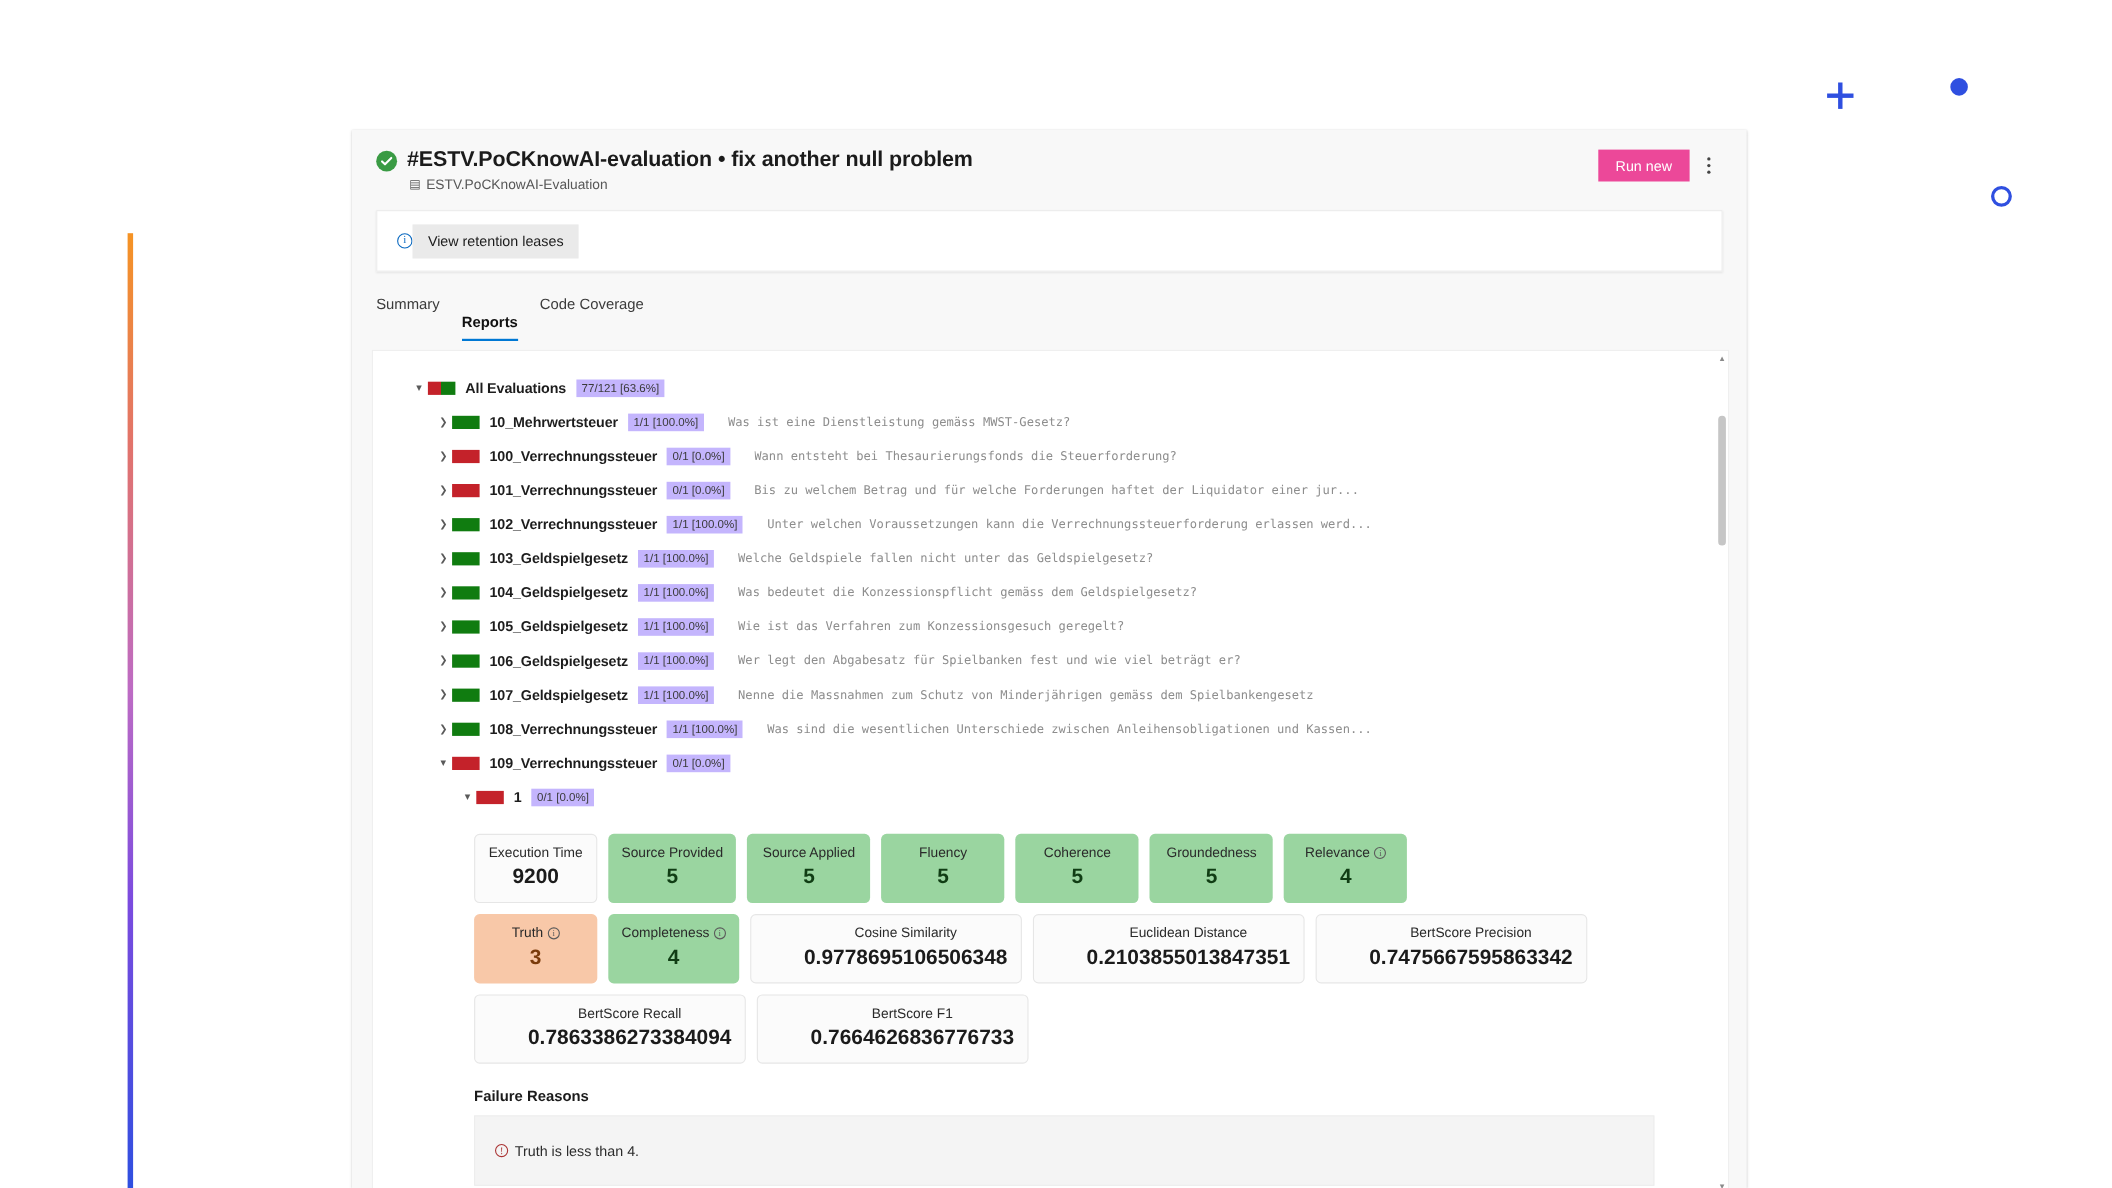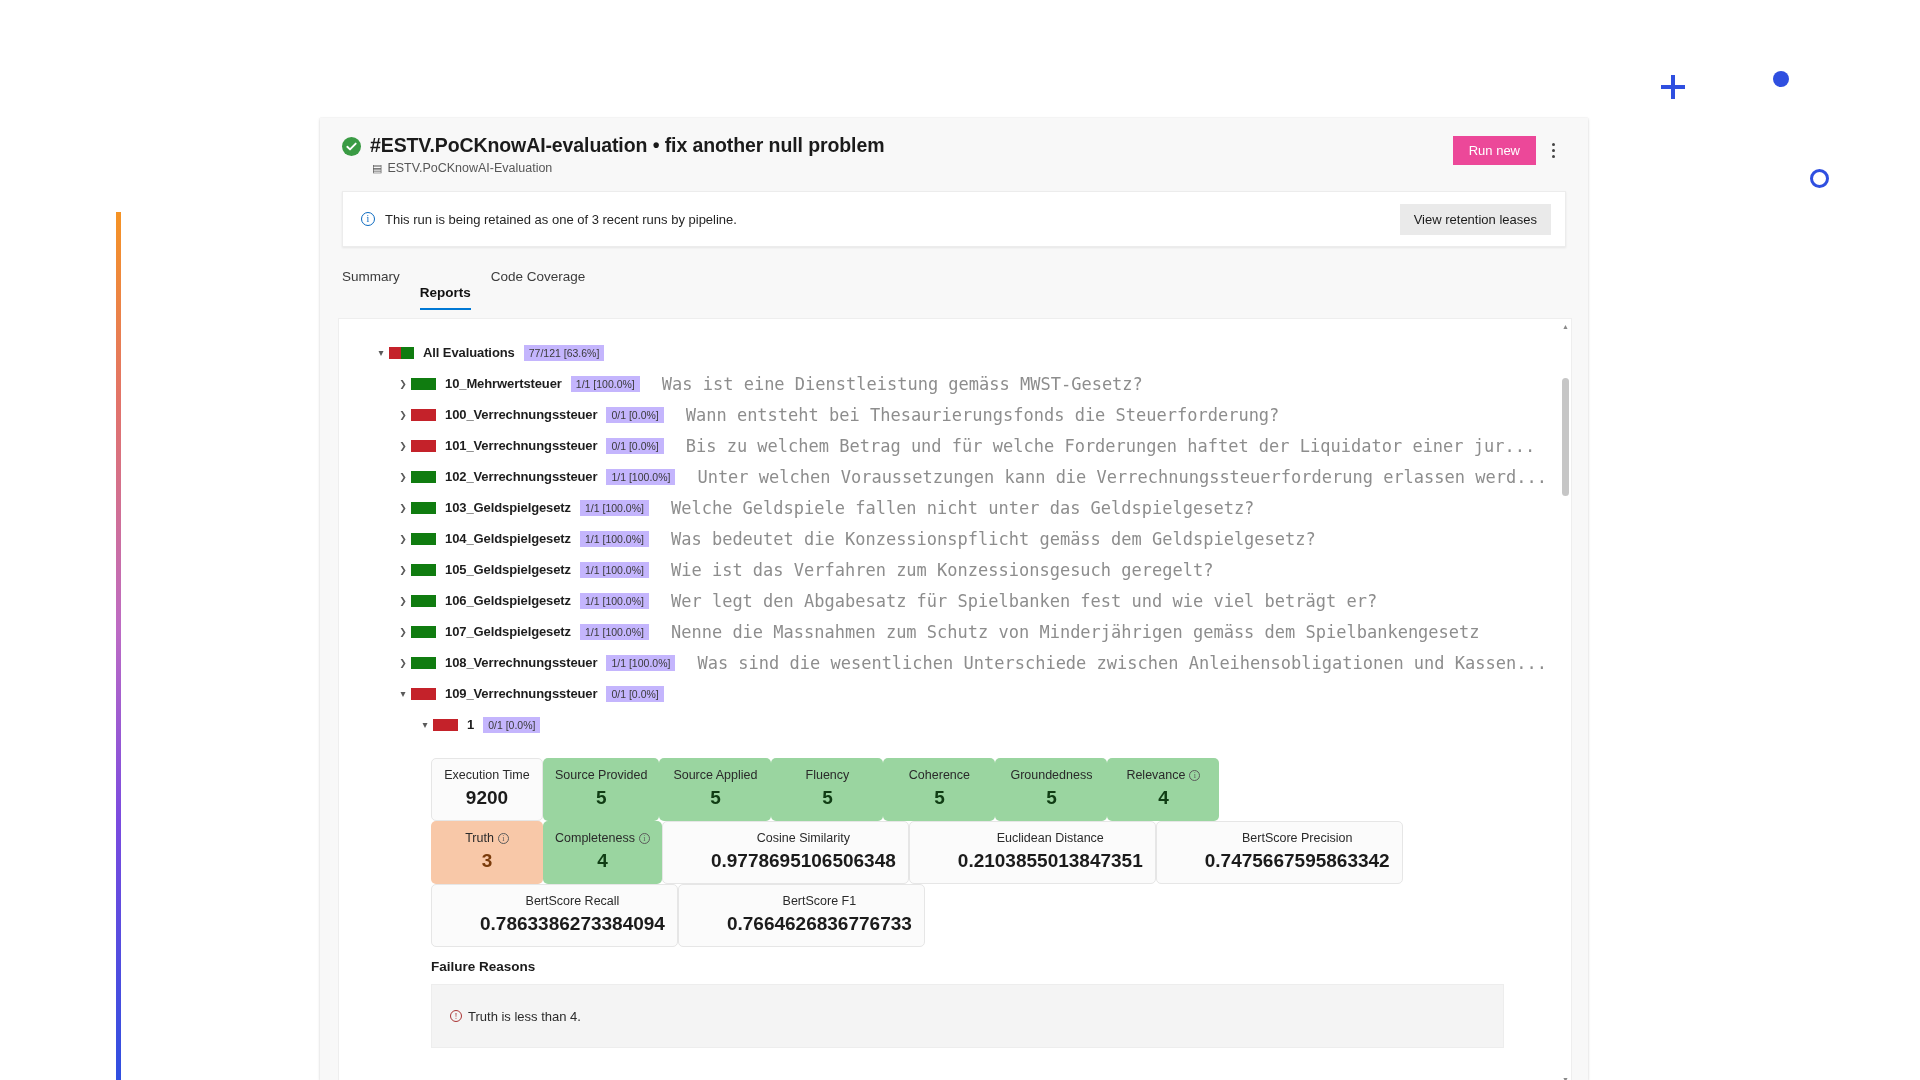--- a/index.html
+++ b/index.html
@@ -139,30 +139,30 @@
   }
   .sw-green { background: #107c10; }
   .sw-red { background: #c4222a; }
   .sw-split { background: linear-gradient(to right, #c4222a 0 46%, #107c10 46% 100%); }
   .tname { font-weight: bold; letter-spacing: -0.1px; white-space: nowrap; }
   .tcount {
     background: #c4b5fd; color: #3a3a3a; font-size: 10.5px;
     padding: 2px 5px; margin-left: 9px; white-space: nowrap;
   }
   .tquestion {
-    color: #8d8d8d; font-size: 17px; margin-left: 22px;
+    color: #8d8d8d; font-size: 11px; margin-left: 22px;
     font-family: "DejaVu Sans Mono", monospace; white-space: nowrap;
     overflow: hidden;
   }
   .indent-1 { padding-left: 22px; }
   .indent-2 { padding-left: 44px; }
 
   
   .metrics { padding: 18px 0 0 92px; }
-  .mrow { display: flex; }
+  .mrow { display: flex; gap: 10px; margin-bottom: 10px; }
   .mcard {
     border-radius: 5px; padding: 9px 12px 11px 12px;
     display: flex; flex-direction: column; align-items: center;
     justify-content: center; min-width: 112px;
   }
   .mcard .mlabel {
     font-size: 12.5px; color: #2a2a2a; white-space: nowrap;
     display: flex; align-items: center; gap: 4px;
   }
   .mcard .mvalue {
@@ -231,21 +231,20 @@
               <i></i>
               <i></i>
             </div>
         </div>
       </div>
     </div>
 
     <div class="banner-wrap">
       <div class="banner">
         <span class="info-glyph">i</span>
-        <span class="banner-text">This run is being retained as one of 3 recent runs by pipeline.</span>
         <button class="btn-subtle">View retention leases</button>
       </div>
     </div>
 
     <div class="tabs">
       <div class="tab">Summary</div>
       <div class="tab active">Reports</div>
       <div class="tab">Code Coverage</div>
     </div>
 

